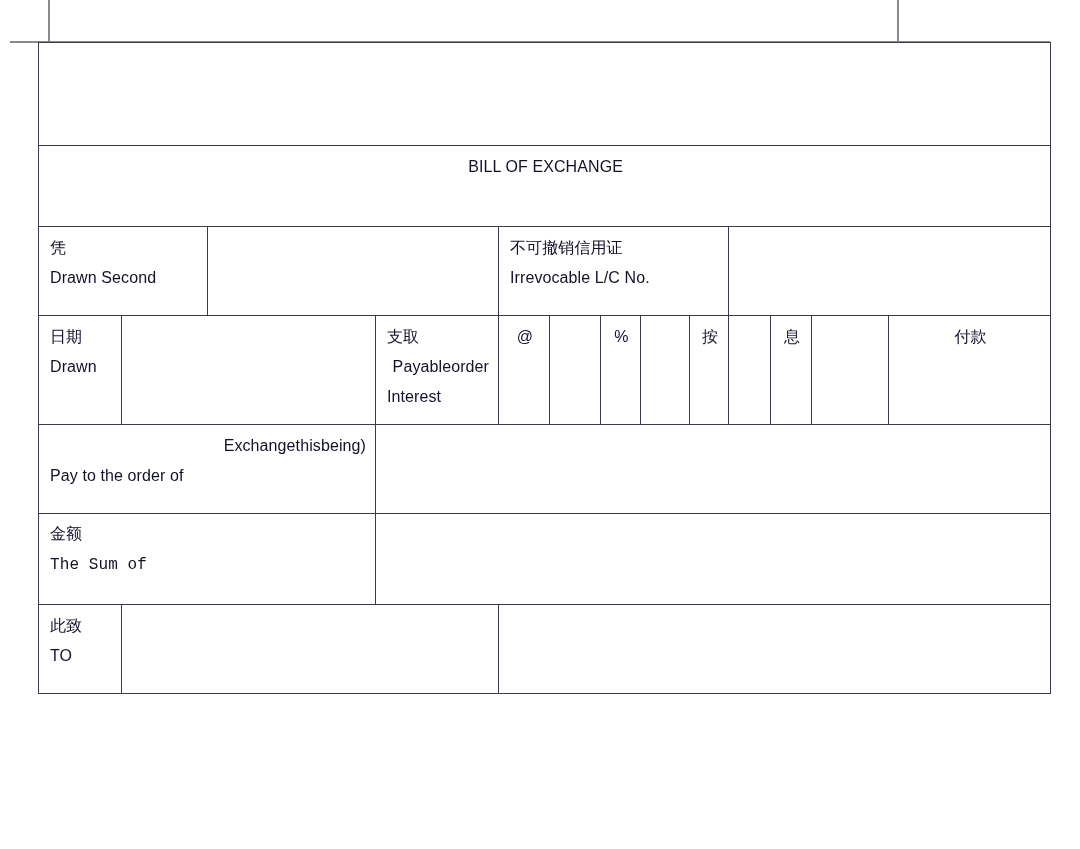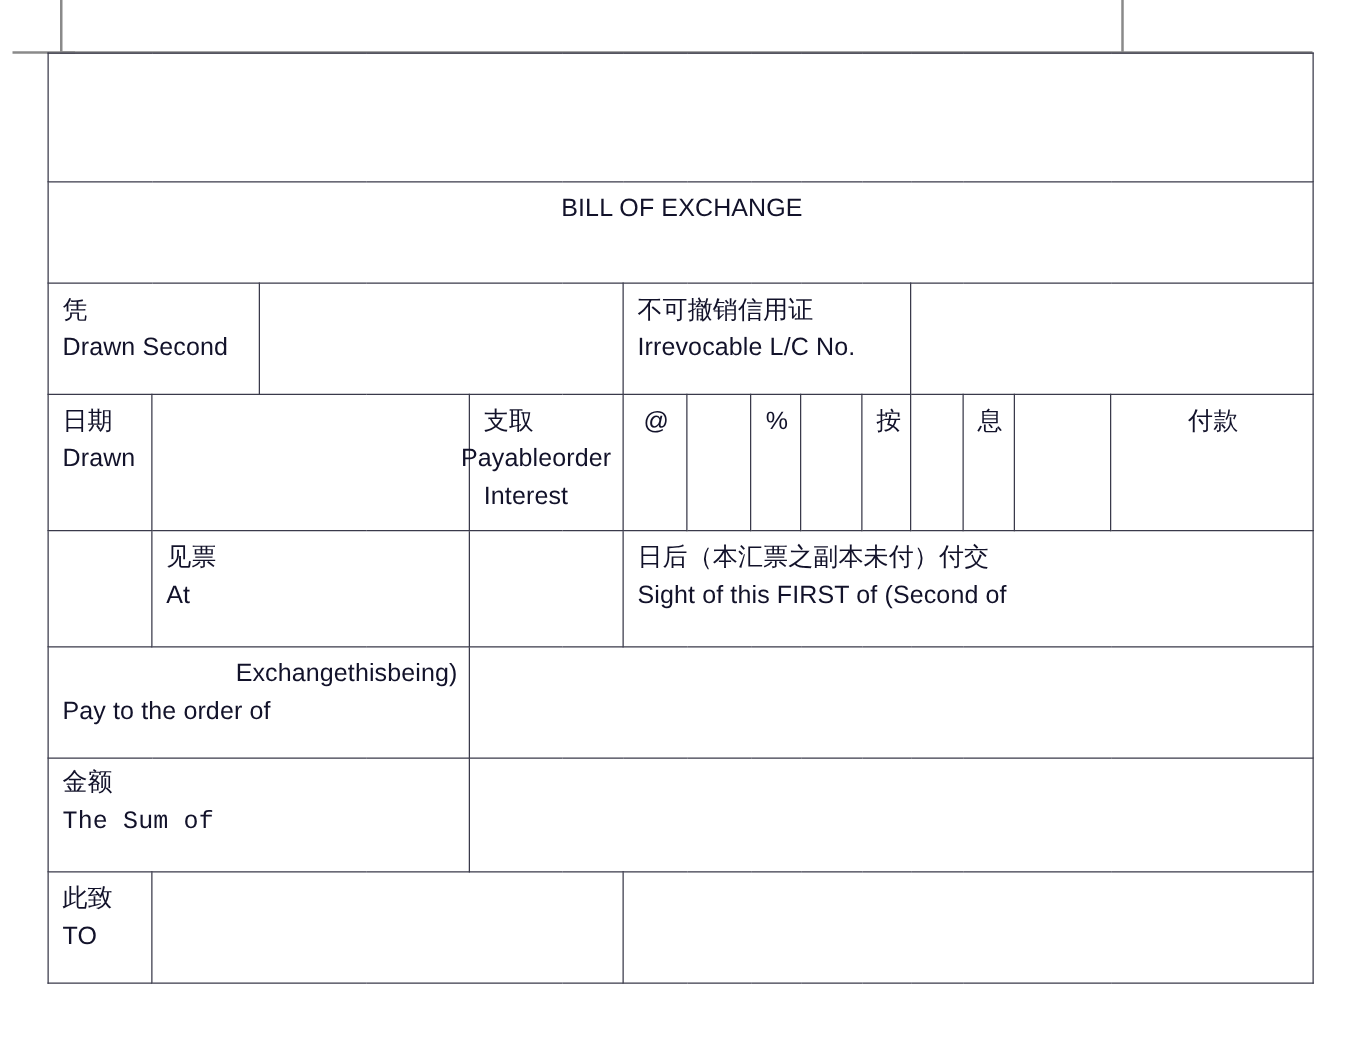--- a/index.html
+++ b/index.html
@@ -35,21 +35,21 @@
   }
   table.boe {
     width: 1012px;
     border-collapse: collapse;
     table-layout: fixed;
   }
   table.boe td {
     border: 1px solid #3a3a4a;
     vertical-align: top;
     padding: 6px 9px 4px 11px;
-    font-size: 20px;
+    font-size: 16px;
     line-height: 30px;
     font-weight: 400;
     letter-spacing: 0.1px;
   }
   td.blank { padding: 0; }
 
   .row-head  td { height: 92px; }
   .row-title td { height: 70px; }
   .row-drawn td { height: 78px; }
   .row-date  td { height: 98px; }
@@ -159,32 +159,20 @@
       <td class="mini vmid">
         <span class="cn">息</span>
       </td>
       <td class="blank"></td>
       <td class="mini vmid" colspan="2">
         <span class="cn">付款</span>
       </td>
     </tr>
 
 
-    <tr class="row-at">
-      <td class="blank"></td>
-      <td colspan="3">
-        <span class="cn">见票</span>
-        <span class="en">At</span>
-      </td>
-      <td class="blank" colspan="2"></td>
-      <td colspan="9">
-        <span class="cn">日后（本汇票之副本未付）付交</span>
-        <span class="en">Sight of this FIRST of (Second of</span>
-      </td>
-    </tr>
 
     <tr class="row-pay">
       <td colspan="4">
         <span class="justify-line">
           <span>Exchange</span>
           <span>this</span>
           <span>being)</span>
         </span>
         <span class="en">Pay to the order of</span>
       </td>

